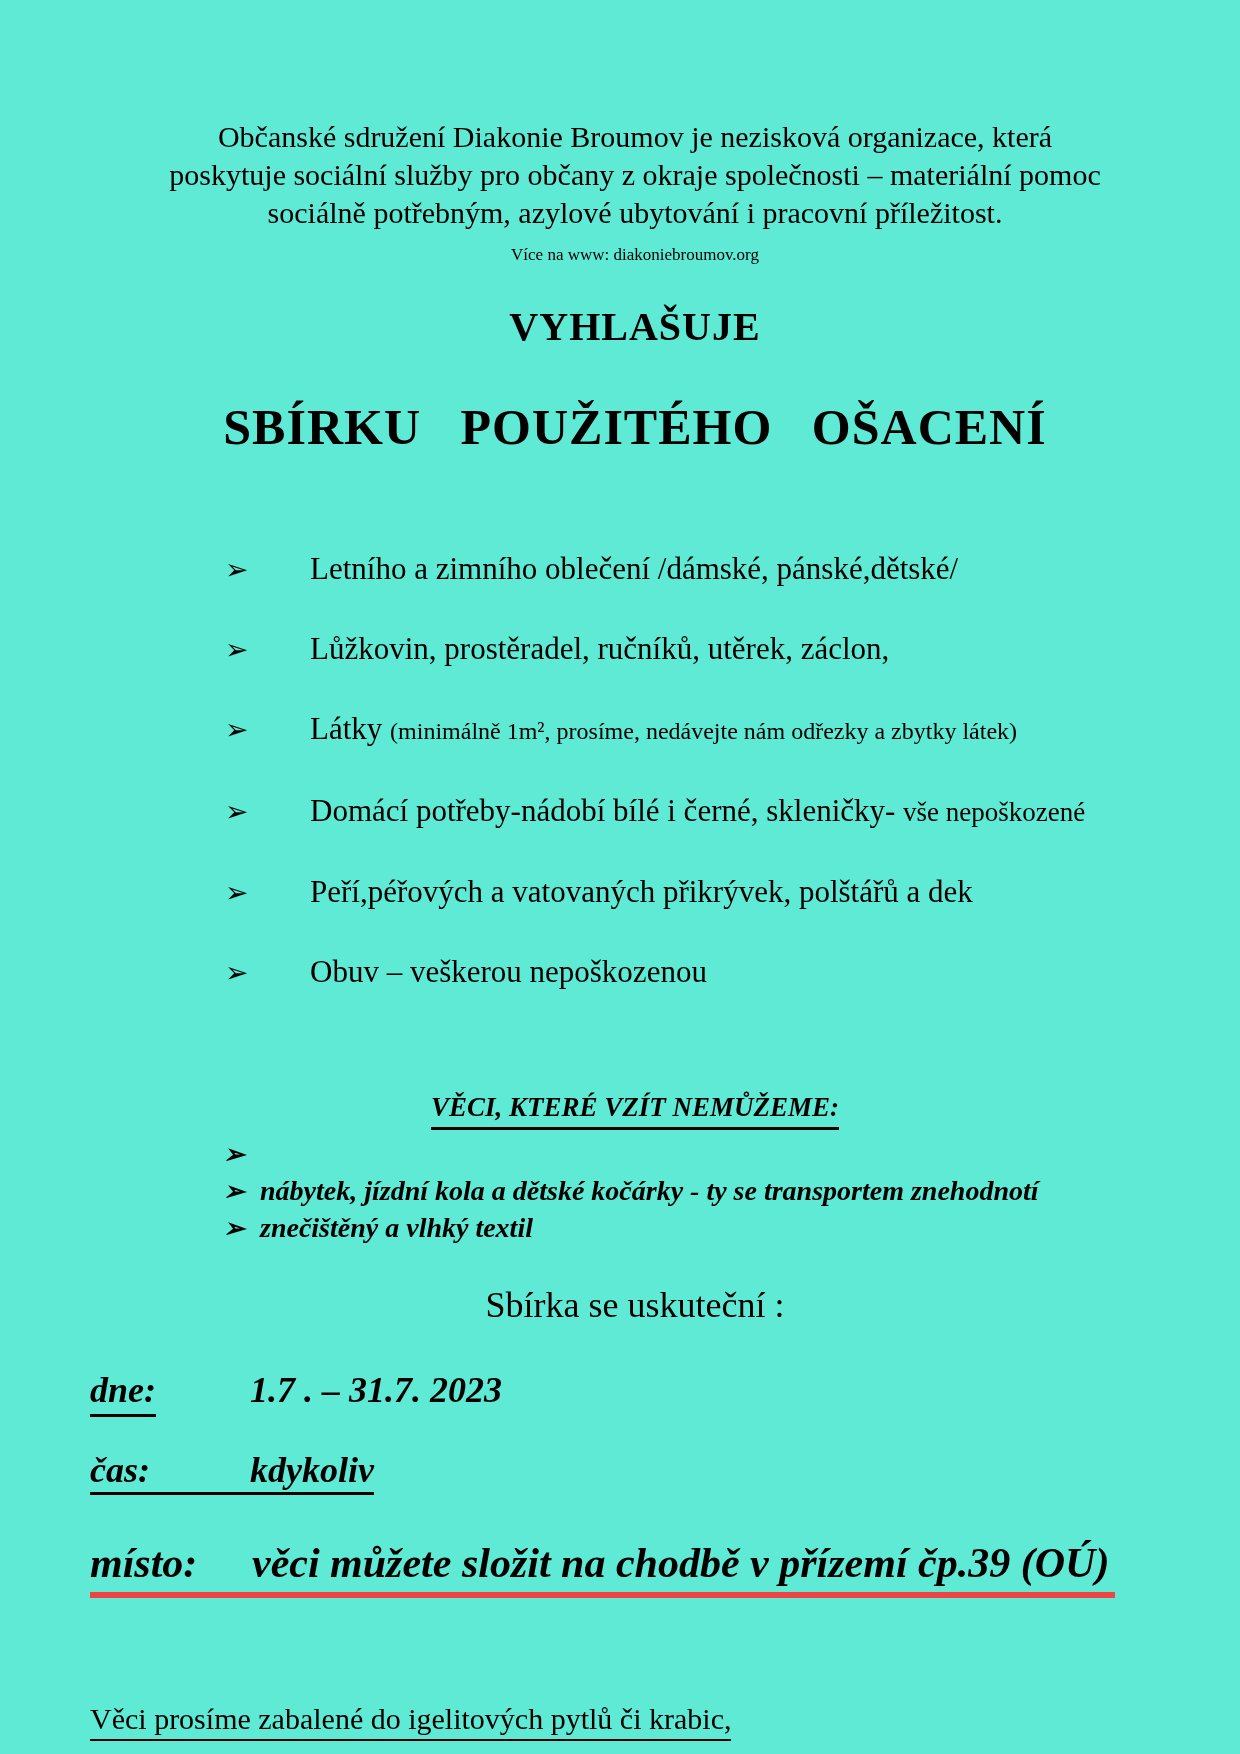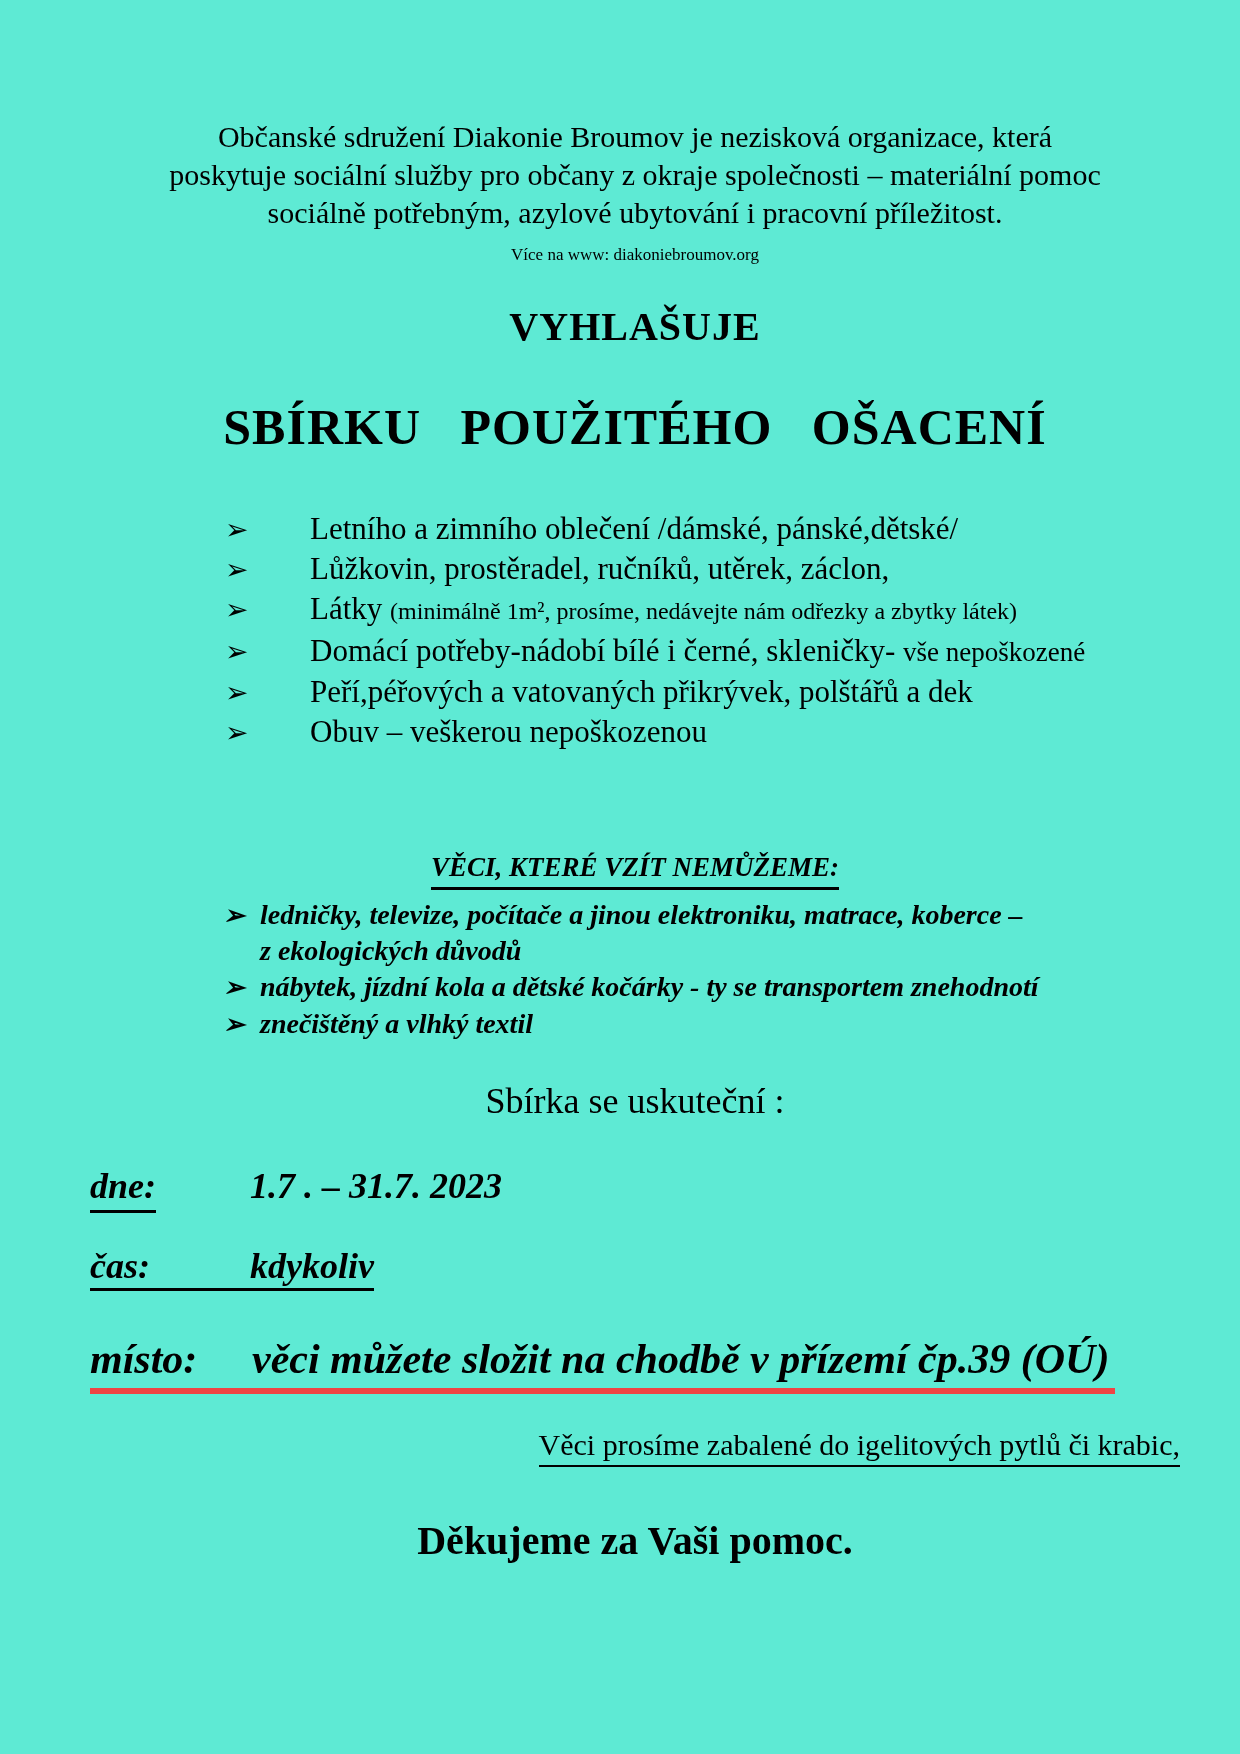--- a/index.html
+++ b/index.html
@@ -13,21 +13,21 @@
   
   .intro{font-size:30px;line-height:38px;}
   .website{font-size:17px;line-height:34px;margin-top:6px;}
   
   .announce{font-size:40px;line-height:46px;font-weight:bold;margin-top:32px;letter-spacing:1px;}
   .main-title{font-size:50px;line-height:56px;font-weight:bold;margin-top:49px;word-spacing:26px;letter-spacing:1px;}
   
   .acc-list{margin-top:54px;font-size:31px;line-height:39px;}
   .acc-item{display:flex;align-items:baseline;}
   .acc-bullet{flex:0 0 85px;margin-left:135px;font-size:28px;}
-  .acc-text{white-space:nowrap;}
+  .acc-text{white-space:nowrap;margin-top:40px;}
   .note{font-size:25px;}
   .acc-item:nth-child(3) .note{font-size:24px;}
   .acc-item:nth-child(4) .note{font-size:27px;}
   
   .rej-heading{margin-top:96px;font-size:27px;line-height:38px;font-weight:bold;font-style:italic;text-align:center;}
   .rej-heading .ul{border-bottom:3px solid #000;padding-bottom:1px;display:inline-block;}
   .rej-list{margin-top:7px;font-size:28px;line-height:36px;font-weight:bold;font-style:italic;}
   .rej-item{display:flex;align-items:baseline;}
   .rej-bullet{flex:0 0 37px;margin-left:133px;font-size:26px;}
   
@@ -36,21 +36,21 @@
   .row-dne{margin-top:41px;}
   .row-cas{margin-top:36px;}
   .row-misto{margin-top:43px;font-size:42px;line-height:50px;}
   .ev-label{display:inline-block;width:160px;}
   .lbl-ul{border-bottom:3px solid #000;padding-bottom:4px;}
   .cas-wrap{display:inline-block;border-bottom:3px solid #000;padding-bottom:0;}
   .cas-wrap .ev-label{width:160px;}
   .misto-wrap{display:inline-block;width:1025px;border-bottom:6px solid #ef4444;padding-bottom:4px;white-space:nowrap;}
   .misto-wrap .ev-label{width:162px;}
   
-  .packing{margin-top:32px;font-size:30px;line-height:38px;text-align:right;}
+  .packing{margin-top:102px;font-size:30px;line-height:38px;text-align:left;}
   .packing .ul{border-bottom:2px solid #000;padding-bottom:1px;display:inline-block;}
   
   .thanks{margin-top:50px;font-size:40px;line-height:48px;font-weight:bold;text-align:center;}
 </style>
 </head>
 <body>
 
 <div class="page">
 
   <div class="intro center">
@@ -91,24 +91,20 @@
     </div>
   </div>
 
   <div class="rej-heading">
     <span class="ul">VĚCI, KTERÉ VZÍT NEMŮŽEME:</span>
   </div>
 
   <div class="rej-list">
     <div class="rej-item">
       <span class="rej-bullet">➢</span>
-      <span class="rej-text">
-        <div>ledničky, televize, počítače a jinou elektroniku, matrace, koberce –</div>
-        <div>z ekologických důvodů</div>
-      </span>
     </div>
     <div class="rej-item">
       <span class="rej-bullet">➢</span>
       <span class="rej-text">nábytek, jízdní kola a dětské kočárky - ty se transportem znehodnotí</span>
     </div>
     <div class="rej-item">
       <span class="rej-bullet">➢</span>
       <span class="rej-text">znečištěný a vlhký textil</span>
     </div>
   </div>

